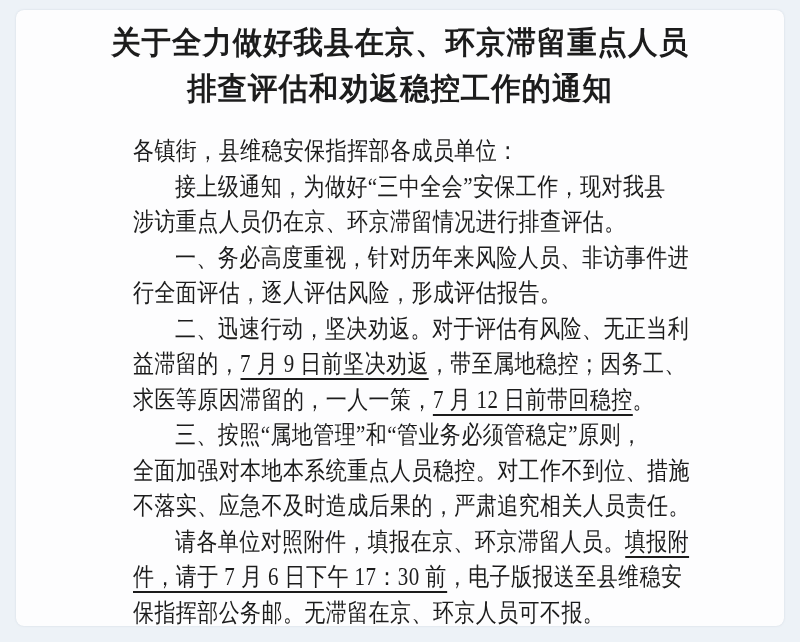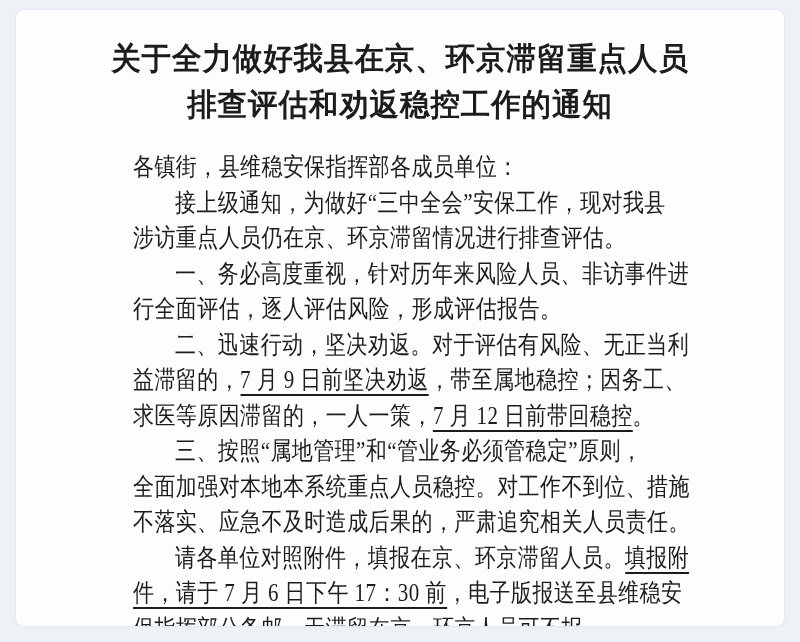--- a/index.html
+++ b/index.html
@@ -17,21 +17,21 @@
   .page{
     position:absolute;
     left:16px; top:10px;
     width:768px; height:616px;
     background:var(--page);
     border-radius:8px;
     overflow:hidden;
     box-shadow:0 0 2px rgba(120,140,160,0.25);
   }
   .title{
-    padding-top:26px;
+    padding-top:10px;
     text-align:center;
     font-weight:bold;
     font-size:31px;
     line-height:46px;
     letter-spacing:1px;
   }
   .tline{
     transform:scaleX(0.95);
     transform-origin:50% 50%;
     white-space:nowrap;

